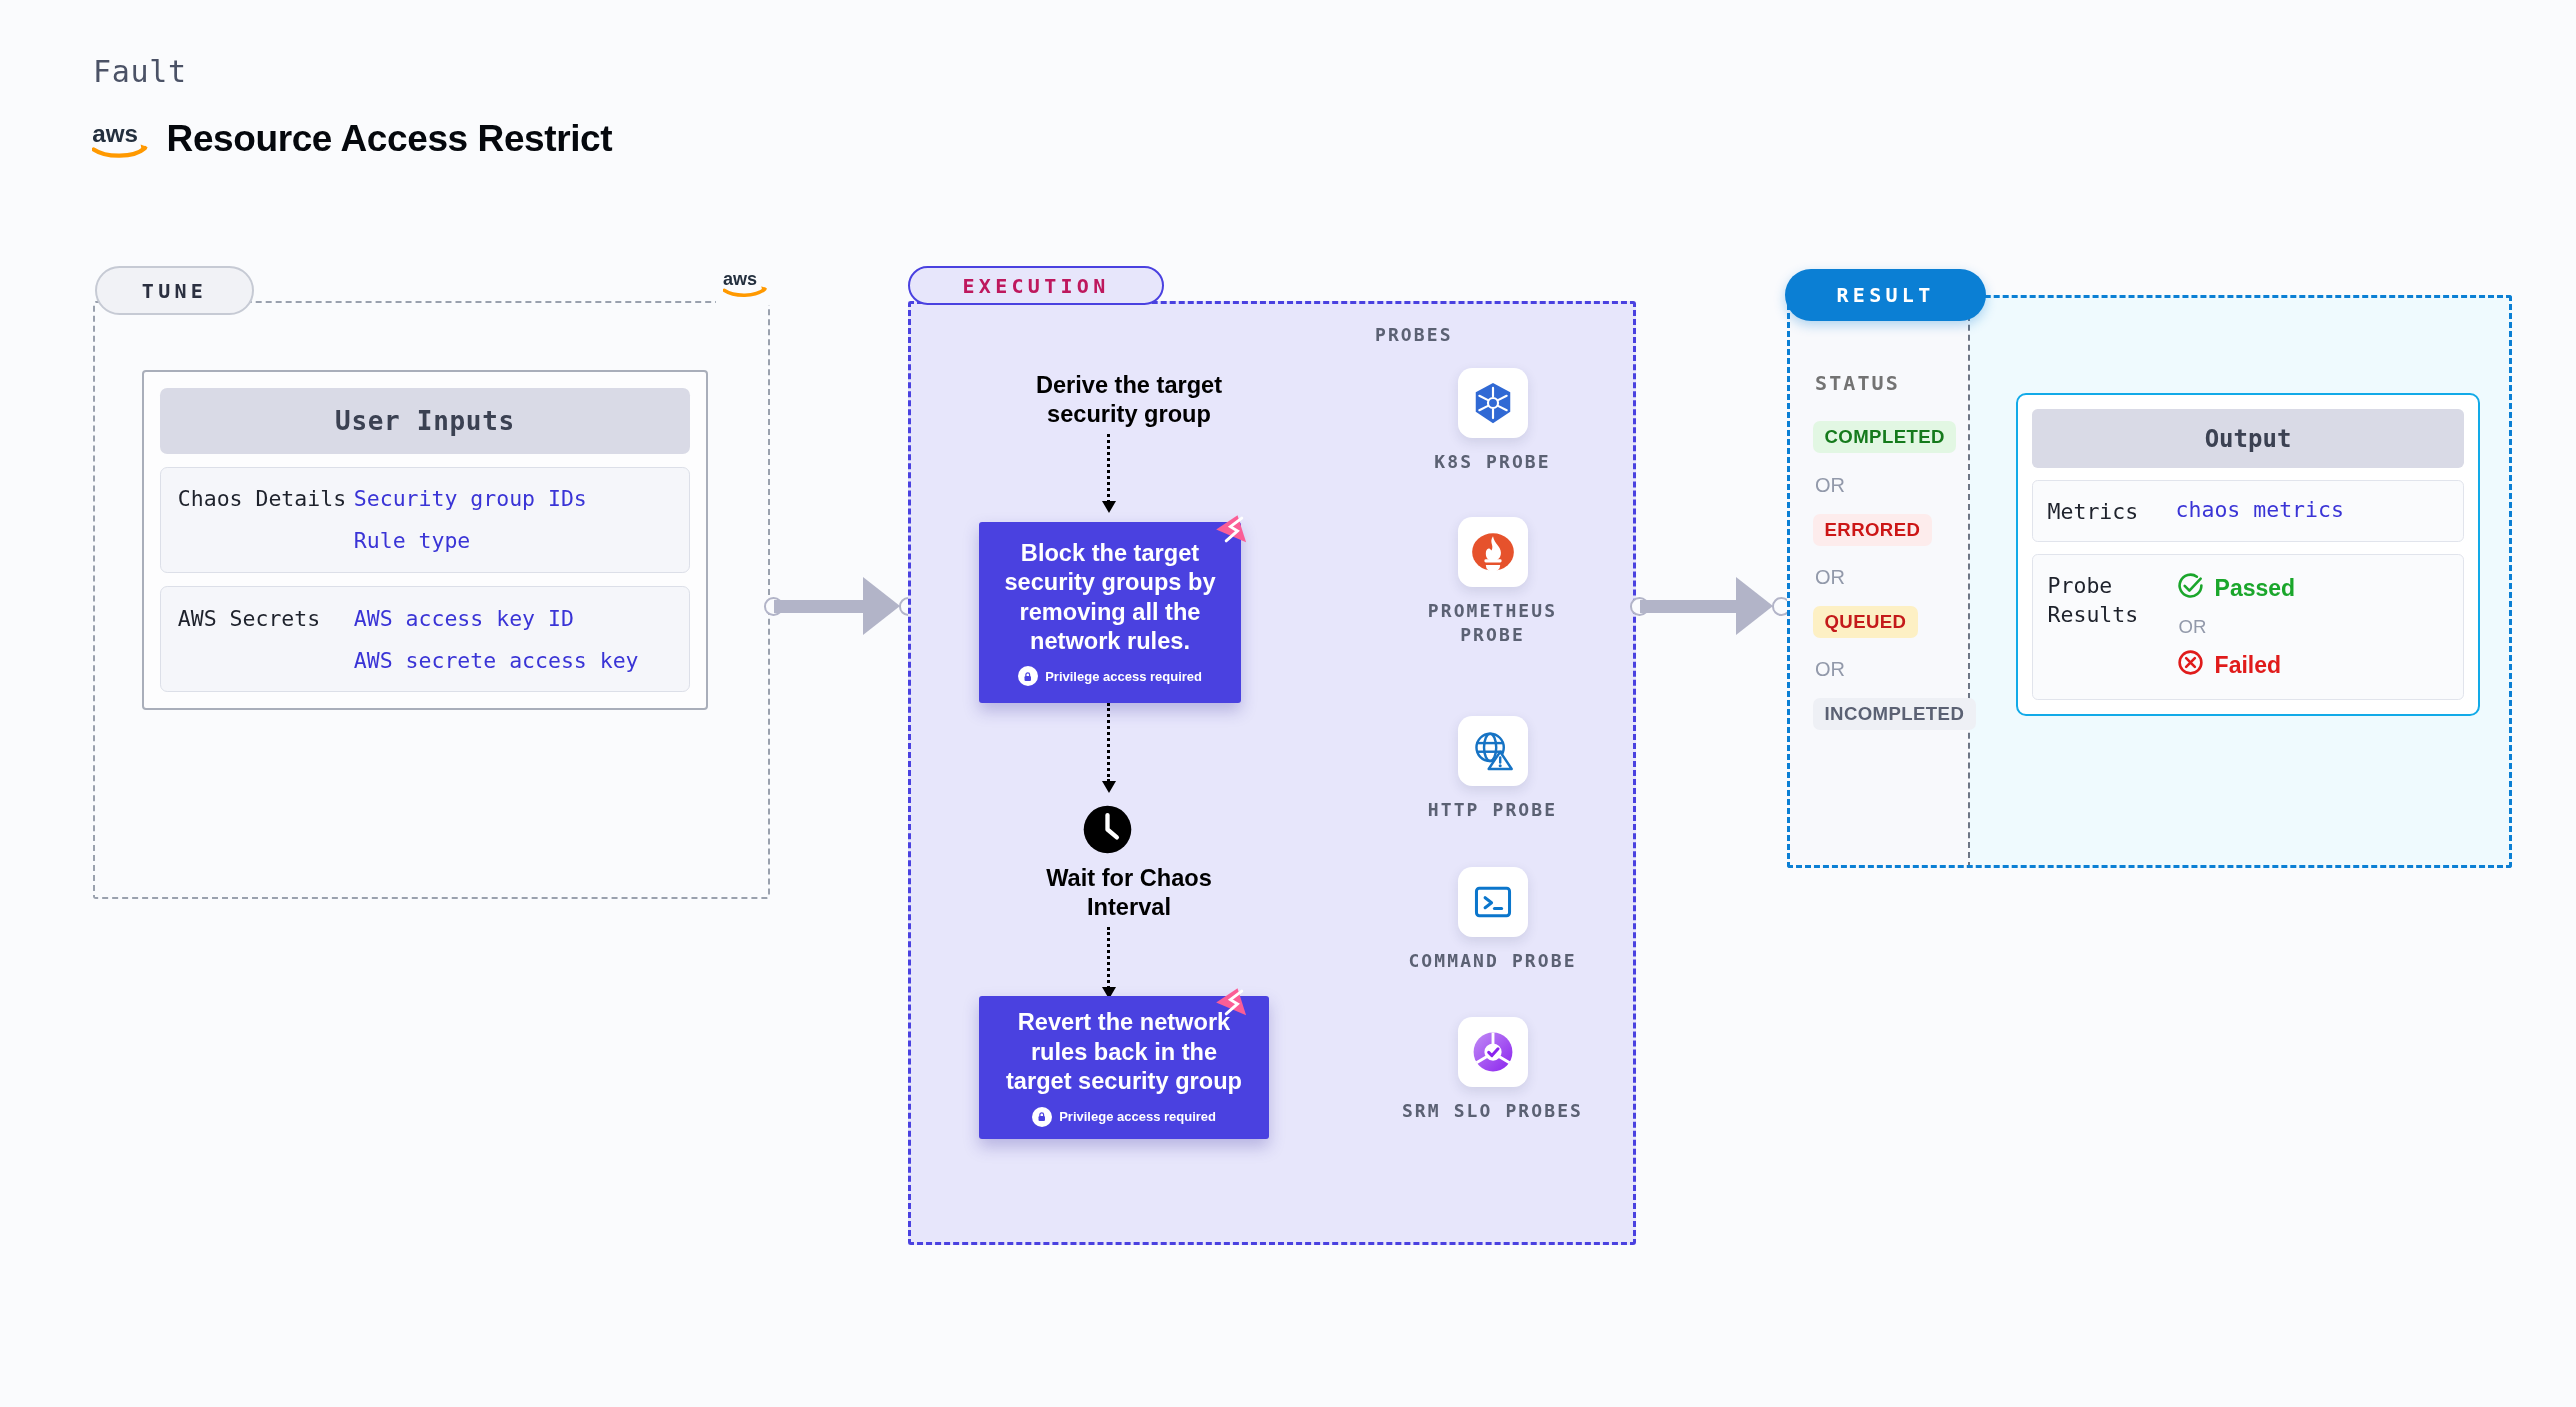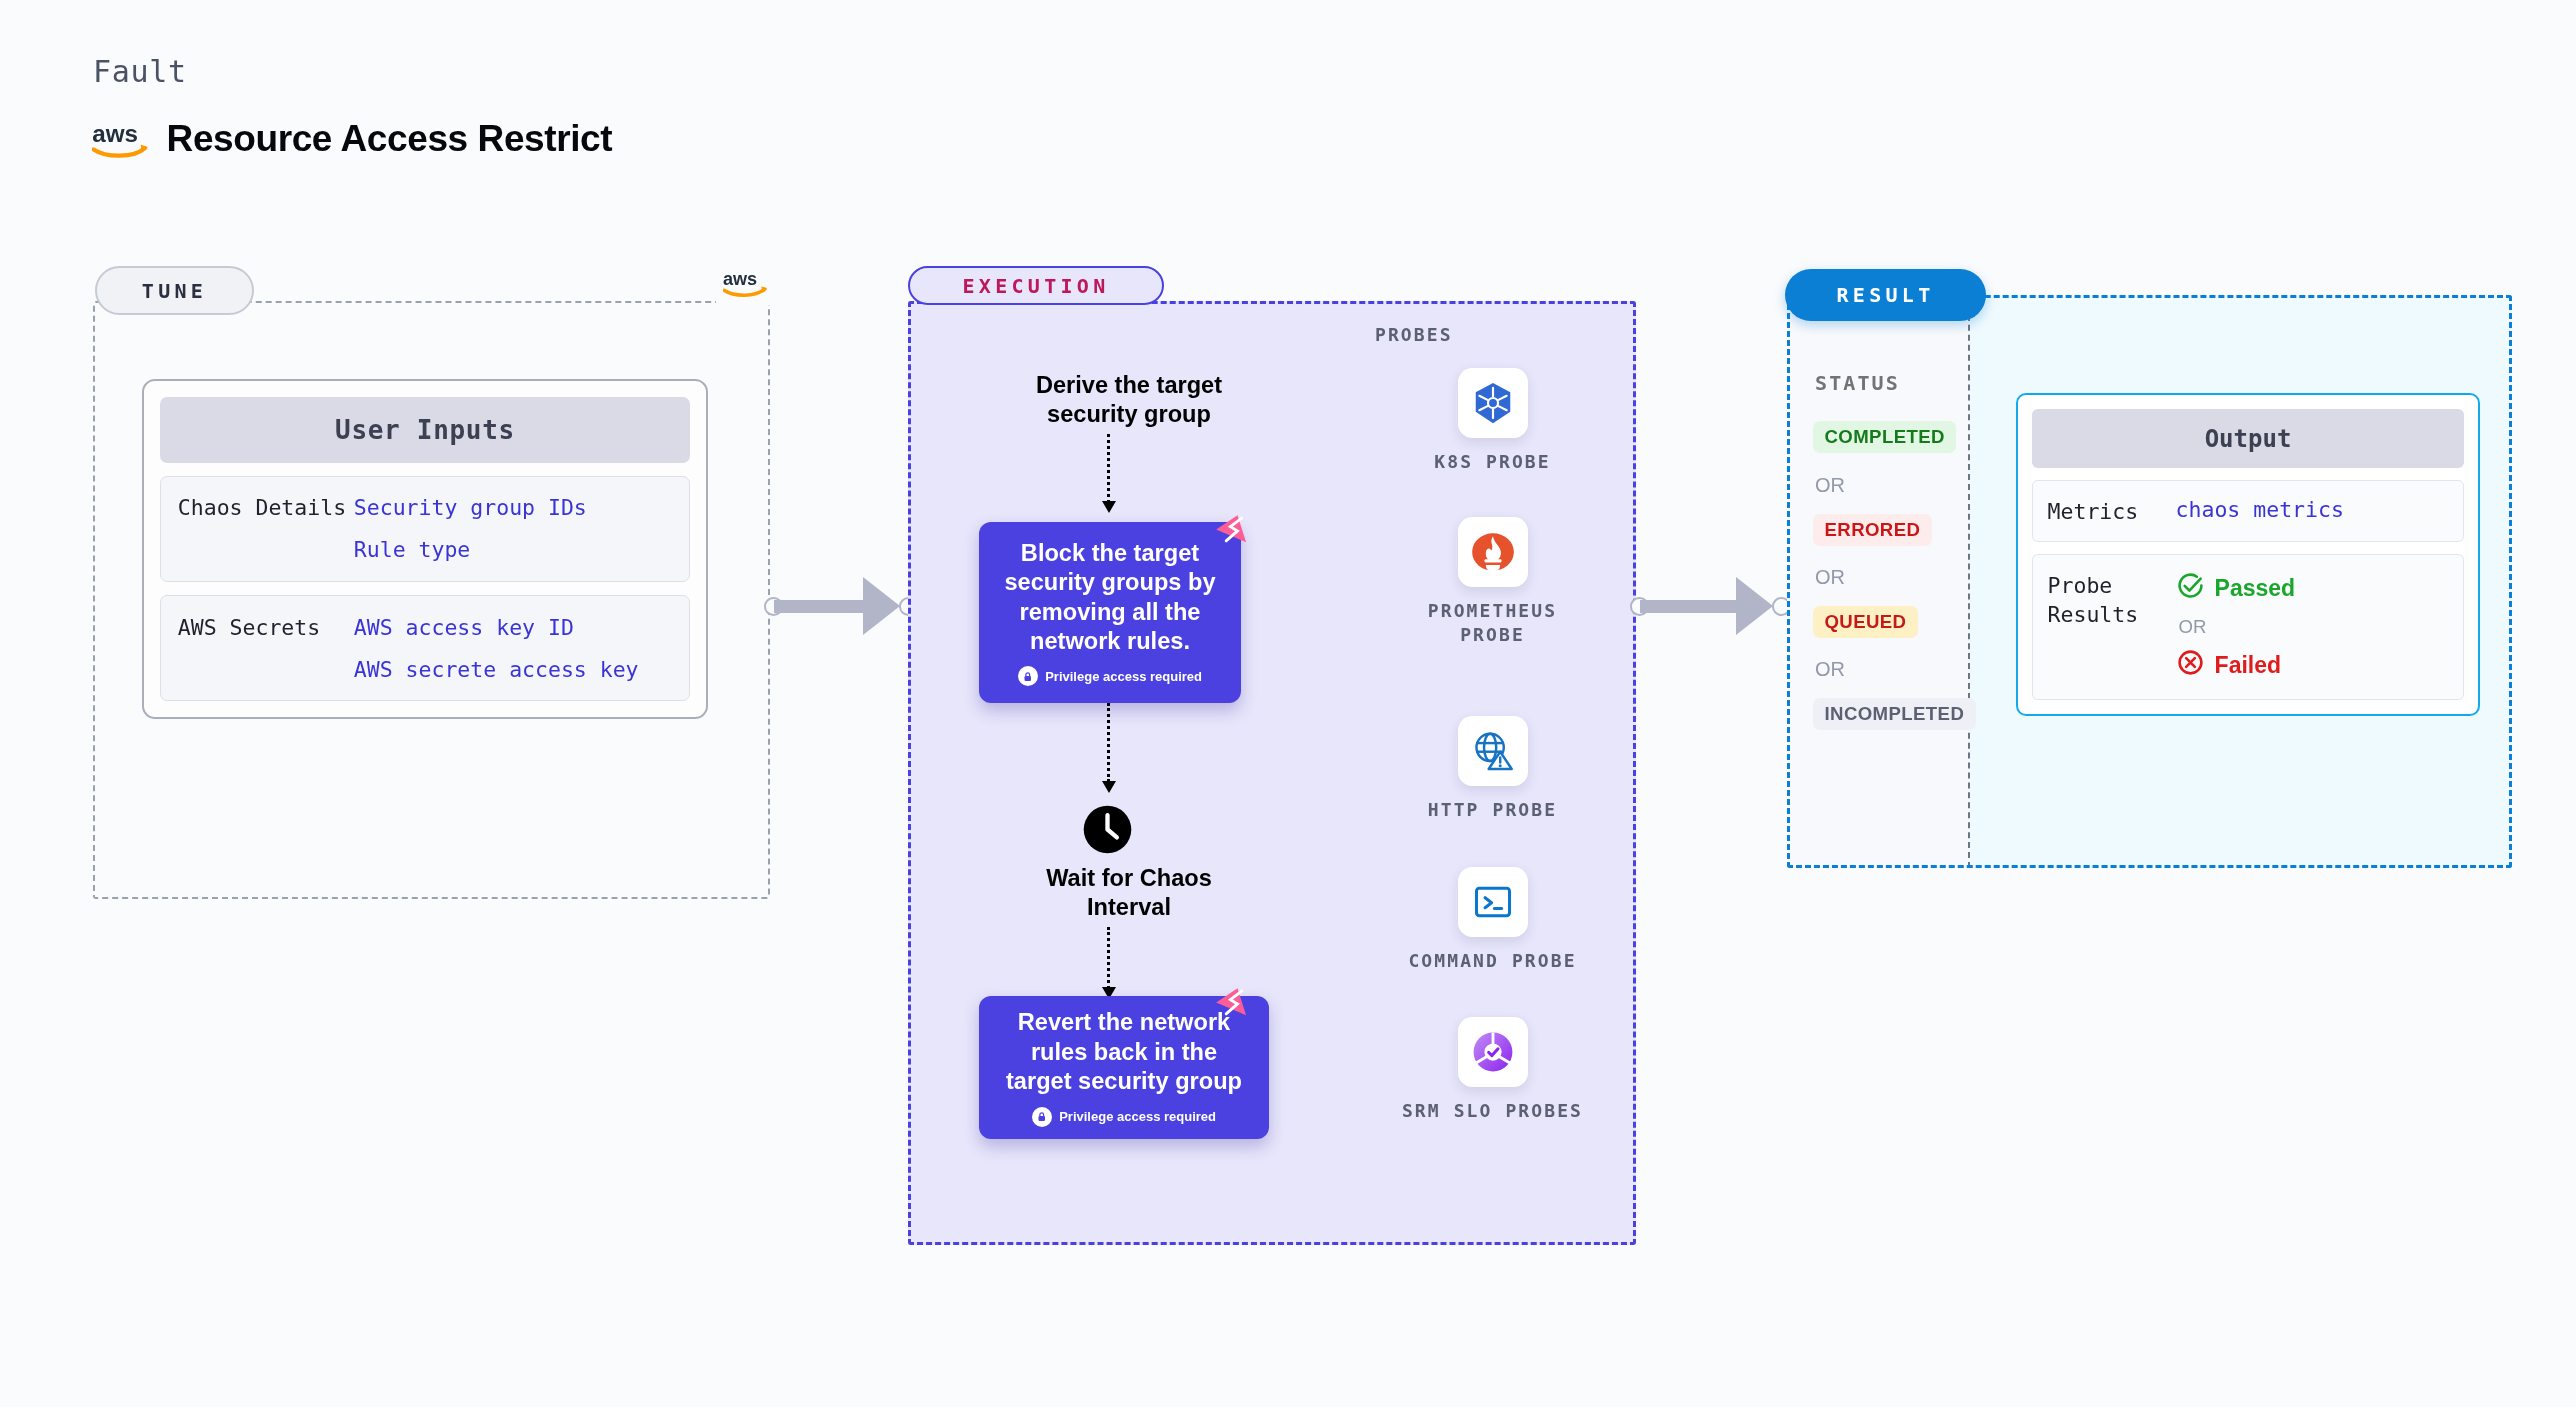--- a/index.html
+++ b/index.html
@@ -32,22 +32,22 @@
   }
 
   
   #tune-area{left:93px;top:301px;width:677px;height:598px;
     border:2.1px dashed #9aa1ae;border-radius:2.9px;background:transparent;}
   #tune-pill{left:95px;top:266px;width:159px;height:49px;
     background:#f1f2f6;border:2.1px solid #c6cad4;color:#2b3040;font-size:20px;}
   #aws-mark{left:716px;top:264px;background:#fafbfd;padding:2.9px 7.2px;z-index:5;}
 
   #user-inputs-card{
-    position:absolute;left:142px;top:379px;width:566px;
-    background:#fdfdfe;border:2.1px solid #a9aeba;border-radius:13px;
+    position:absolute;left:142px;top:370px;width:566px;
+    background:#fdfdfe;border:2.1px solid #a9aeba;border-radius:4px;
     padding:15.8px;box-sizing:border-box;
   }
   #ui-head{
     background:#d9dae6;border-radius:7.2px;height:66px;
     display:flex;align-items:center;justify-content:center;
     font-family:"DejaVu Sans Mono",monospace;font-size:26px;font-weight:bold;color:#3b4152;
     letter-spacing:0.7px;
   }
   .ui-row{
     margin-top:13px;border:1.4px solid #dcdfe8;border-radius:7.2px;background:#f5f6fa;
@@ -69,21 +69,21 @@
   #probes-col{left:1350px;top:301px;width:287px;height:944px;
     background:#f8f9fc;border-left:2.1px dashed #9aa1ae;box-sizing:border-box;}
   #exec-pill{left:908px;top:266px;width:256px;height:39px;
     background:#e7e6fb;border:2.9px solid #4a41e0;color:#be185d;font-size:20px;}
 
   .flow-text{
     position:absolute;text-align:center;font-weight:bold;color:#000;
     font-size:23.6px;line-height:1.22;font-family:"Liberation Sans",sans-serif;
   }
   .exec-box{
-    position:absolute;background:#4a41e0;border-radius:12px;
+    position:absolute;background:#4a41e0;border-radius:3px;
     box-shadow:0 7.2px 15.8px rgba(60,50,160,.28);
     display:flex;flex-direction:column;align-items:center;justify-content:center;
     padding:15.8px 18.6px;box-sizing:border-box;
   }
   .exec-box .txt{
     color:#fff;font-weight:bold;font-size:23.6px;line-height:1.25;text-align:center;
   }
   .priv{
     display:flex;align-items:center;gap:7.2px;margin-top:10px;
     color:#fff;font-size:13px;font-weight:bold;

